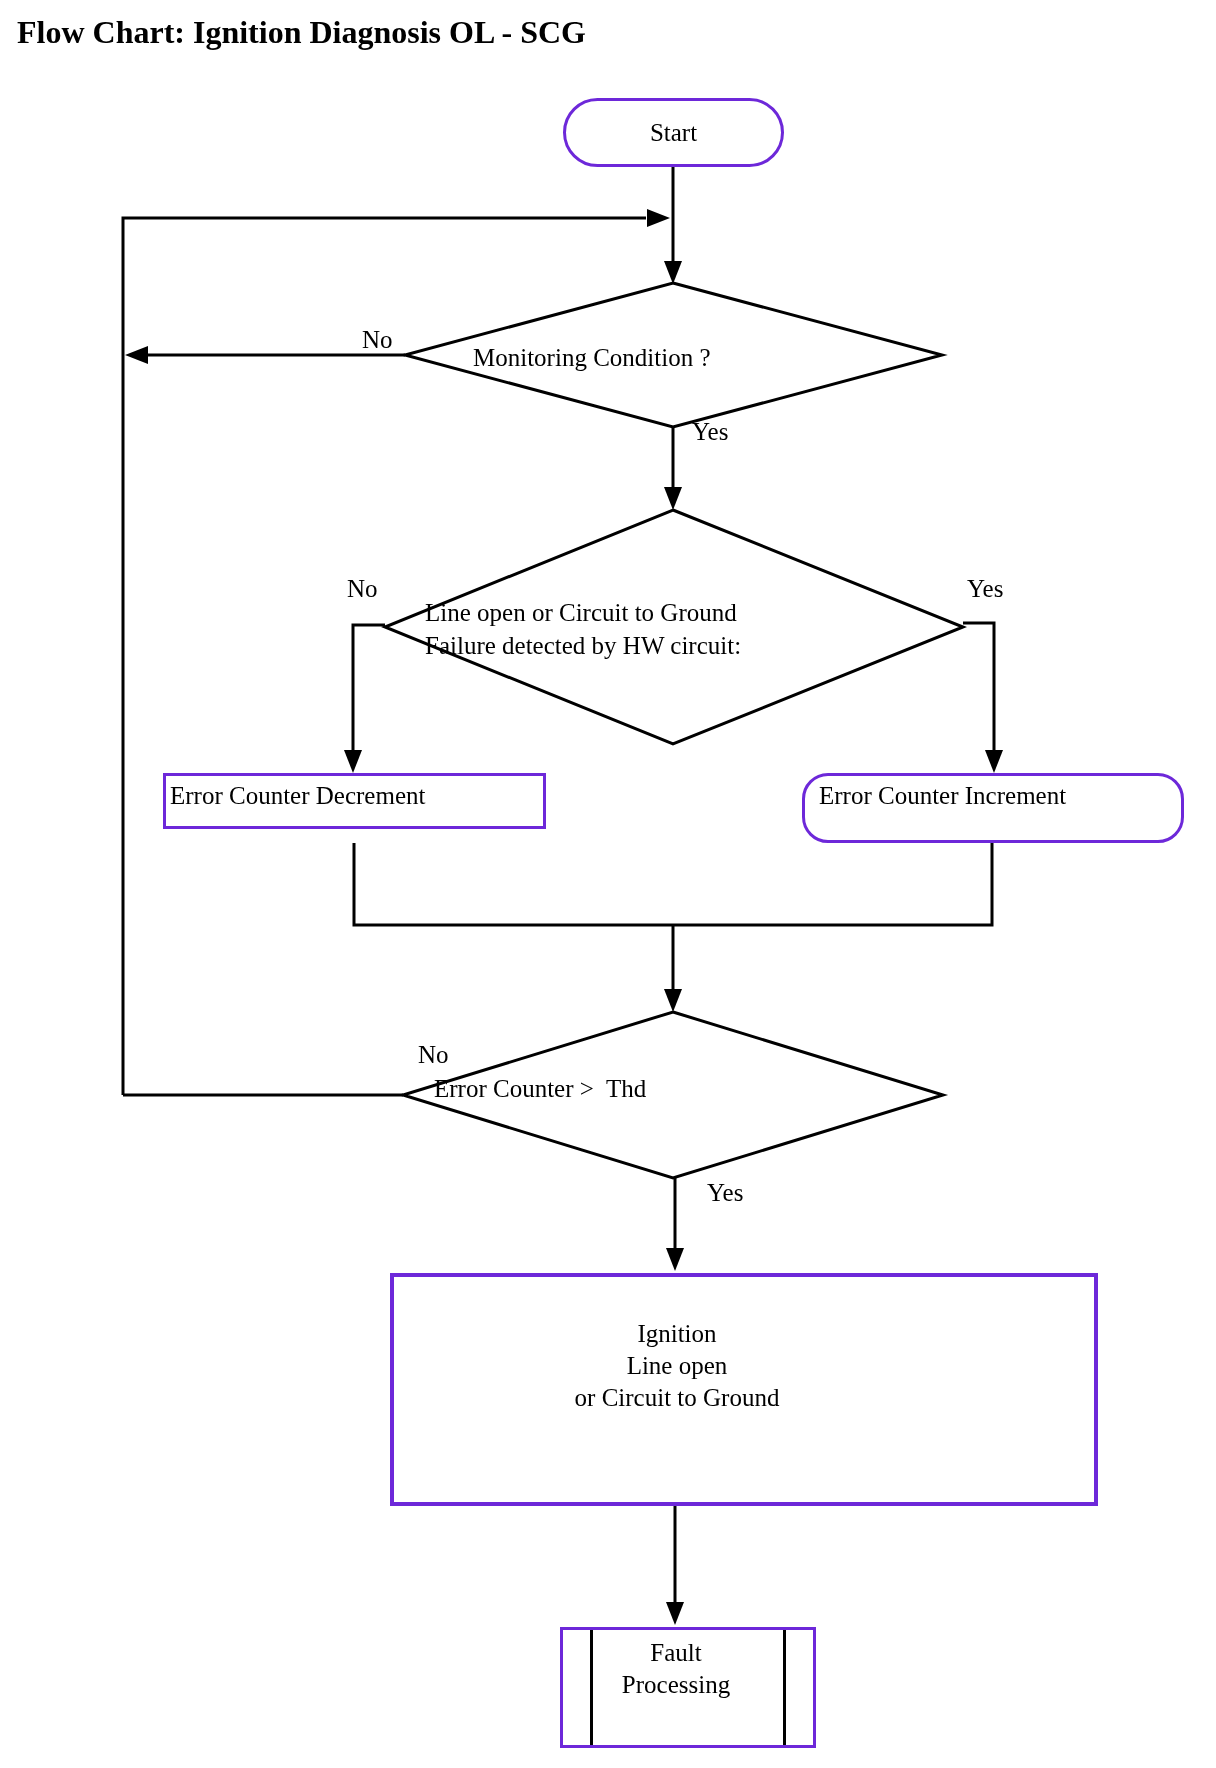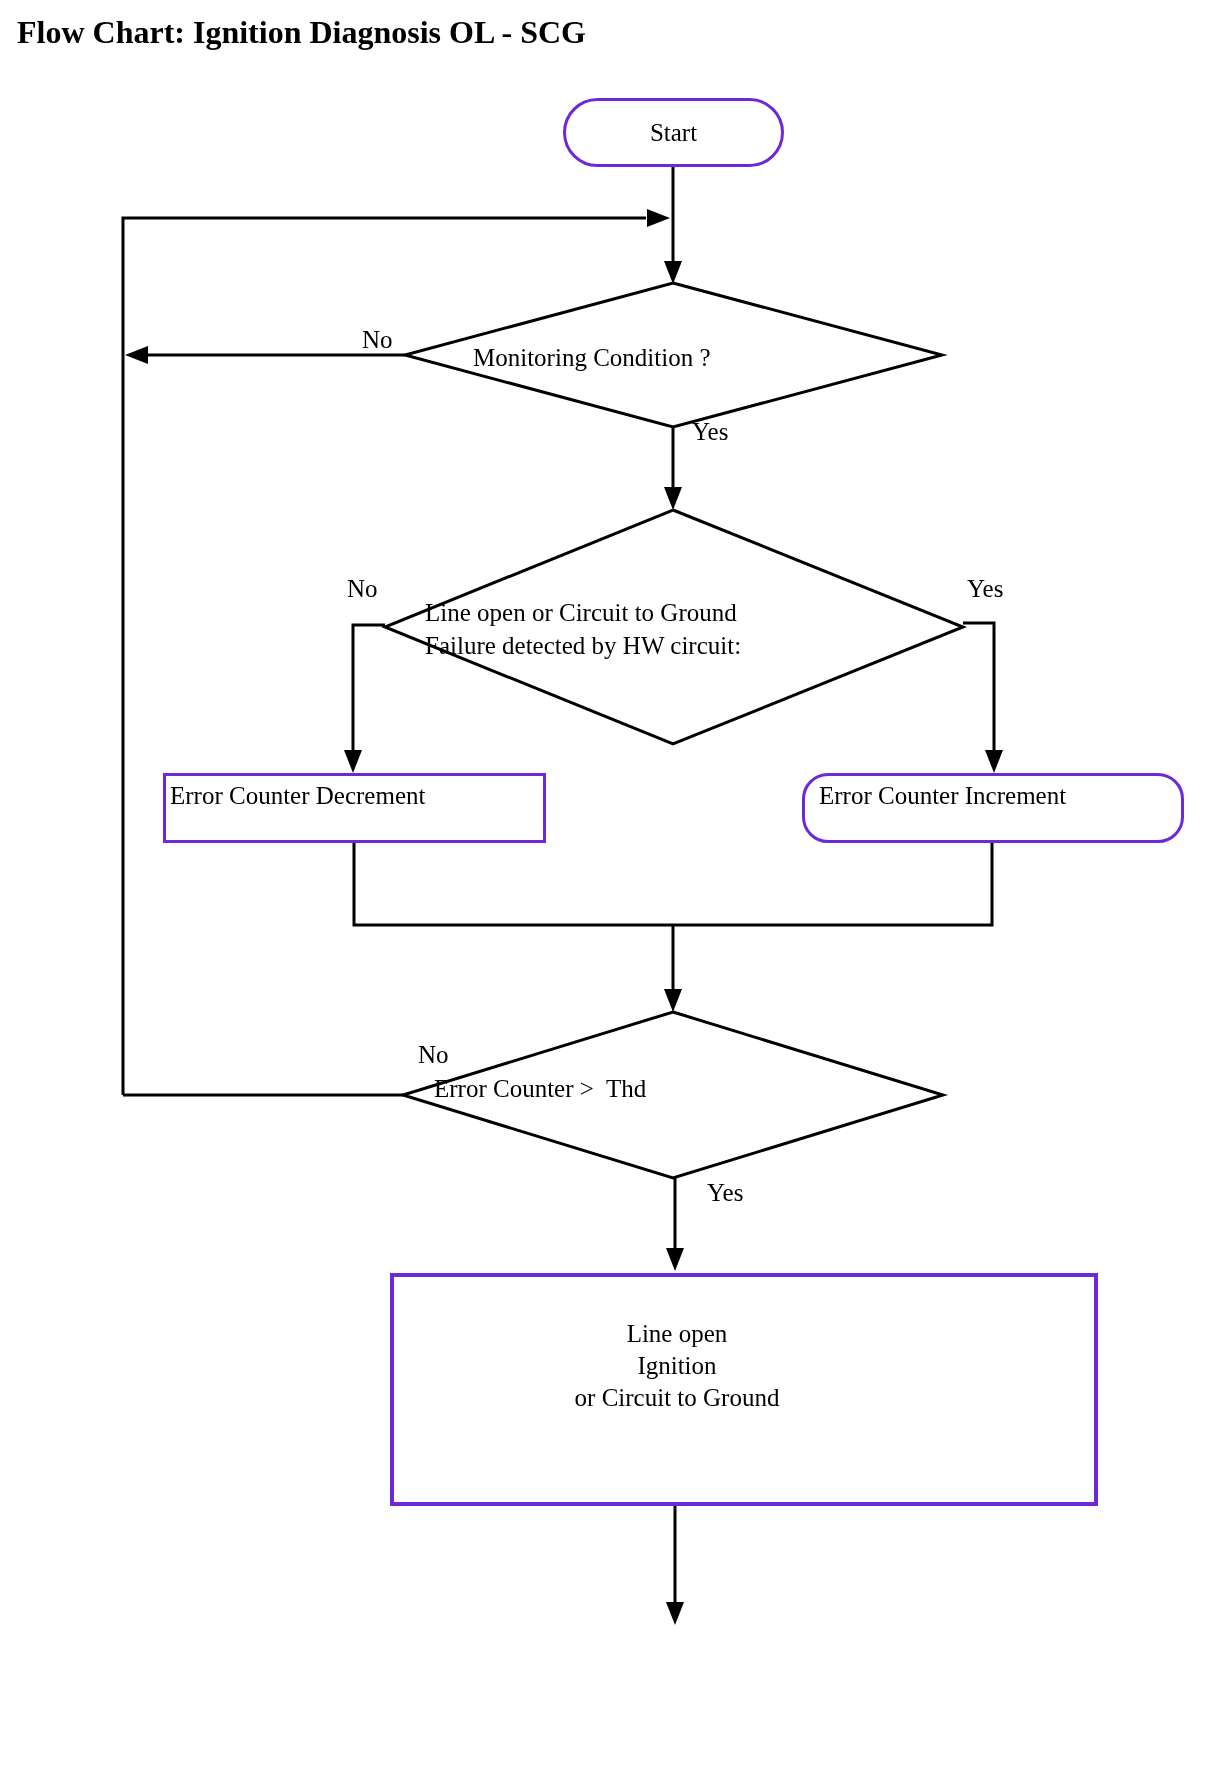--- a/index.html
+++ b/index.html
@@ -48,21 +48,21 @@
     height: 69px;
     border-radius: 35px;
     display: flex;
     align-items: center;
     justify-content: center;
   }
   .proc-decrement {
     left: 163px;
     top: 773px;
     width: 383px;
-    height: 70px;
+    height: 56px;
     padding: 5px 0 0 4px;
   }
   .proc-increment {
     left: 802px;
     top: 773px;
     width: 382px;
     height: 70px;
     padding: 5px 0 0 14px;
     border-radius: 26px;
   }
@@ -206,20 +206,28 @@
   <div class="node proc-increment">
     <span>Error Counter Increment</span>
   </div>
 
   <div class="diamond-text dt-threshold">Error Counter &gt;  Thd</div>
   <span class="edge-label lbl-thd-no">No</span>
   <span class="edge-label lbl-thd-yes">Yes</span>
 
   <div class="node proc-ignition">
     <div class="ignition-text">
+      <div>Ignition</div>
       <div>Line open</div>
-      <div>Ignition</div>
       <div>or Circuit to Ground</div>
     </div>
   </div>
 
+  <div class="node predefined">
+    <div class="inner-line left"></div>
+    <div class="inner-line right"></div>
+    <div class="fault-text">
+      <div>Fault</div>
+      <div>Processing</div>
+    </div>
+  </div>
 
 </div>
 
 </body></html>

